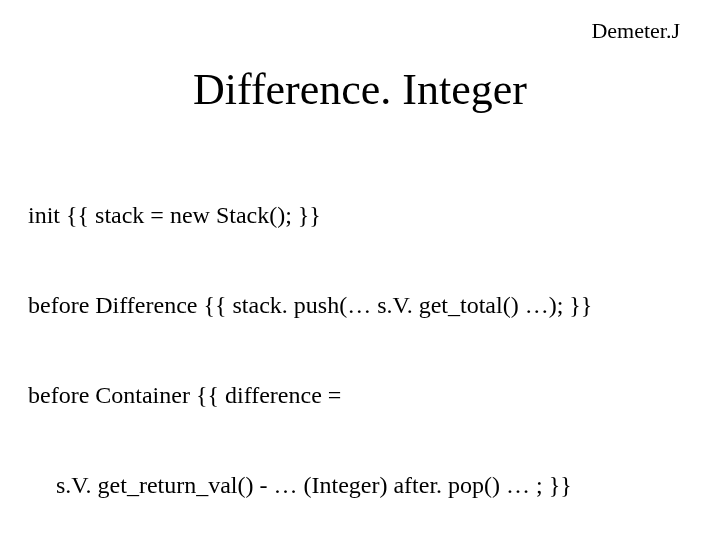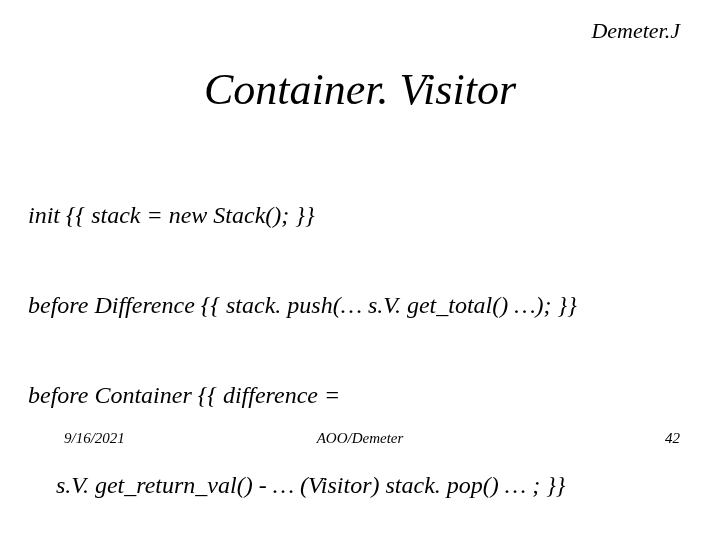--- a/index.html
+++ b/index.html
@@ -10,21 +10,20 @@
     background: #ffffff;
     font-family: "Times New Roman", Times, serif;
     color: #000000;
     overflow: hidden;
   }
   .slide {
     position: relative;
     width: 720px;
     height: 476px;
     box-sizing: border-box;
-    font-style: italic;
   }
   .top-right {
     position: absolute;
     top: 18px;
     right: 40px;
     font-size: 22px;
   }
   .title {
     position: absolute;
     top: 64px;
@@ -69,29 +68,24 @@
     right: 40px;
   }
 </style>
 </head>
 <body>
 
 <div class="slide">
 
   <div class="top-right">Demeter.J</div>
 
-  <div class="title">Container. Visitor</div>
+  <div class="title">Difference. Integer</div>
 
   <div class="body">
     <div>init {{ stack = new Stack(); }}</div>
     <div>before Difference {{ stack. push(… s.V. get_total() …); }}</div>
     <div>before Container {{ difference =</div>
-    <div class="indent">s.V. get_return_val() - … (Visitor) stack. pop() … ; }}</div>
+    <div class="indent">s.V. get_return_val() - … (Integer) after. pop() … ; }}</div>
     
   </div>
 
-  <div class="footer">
-    <span class="footer-left">9/16/2021</span>
-    <span class="footer-center">AOO/Demeter</span>
-    <span class="footer-right">42</span>
-  </div>
 
 </div>
 
 </body></html>

